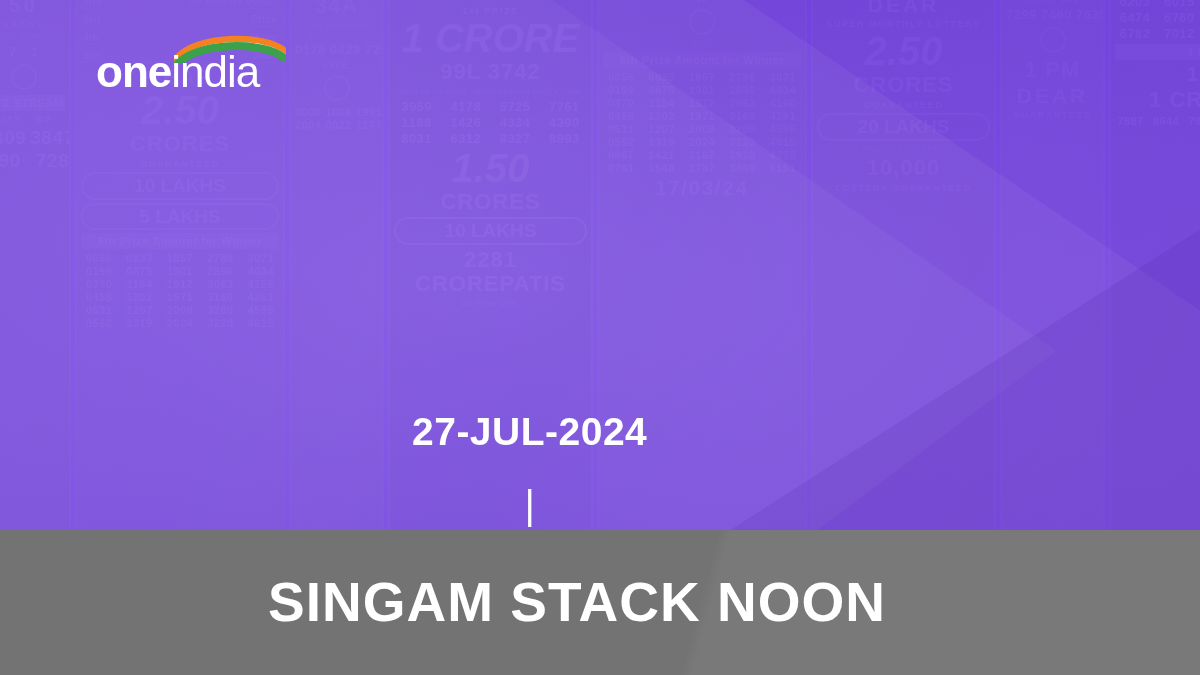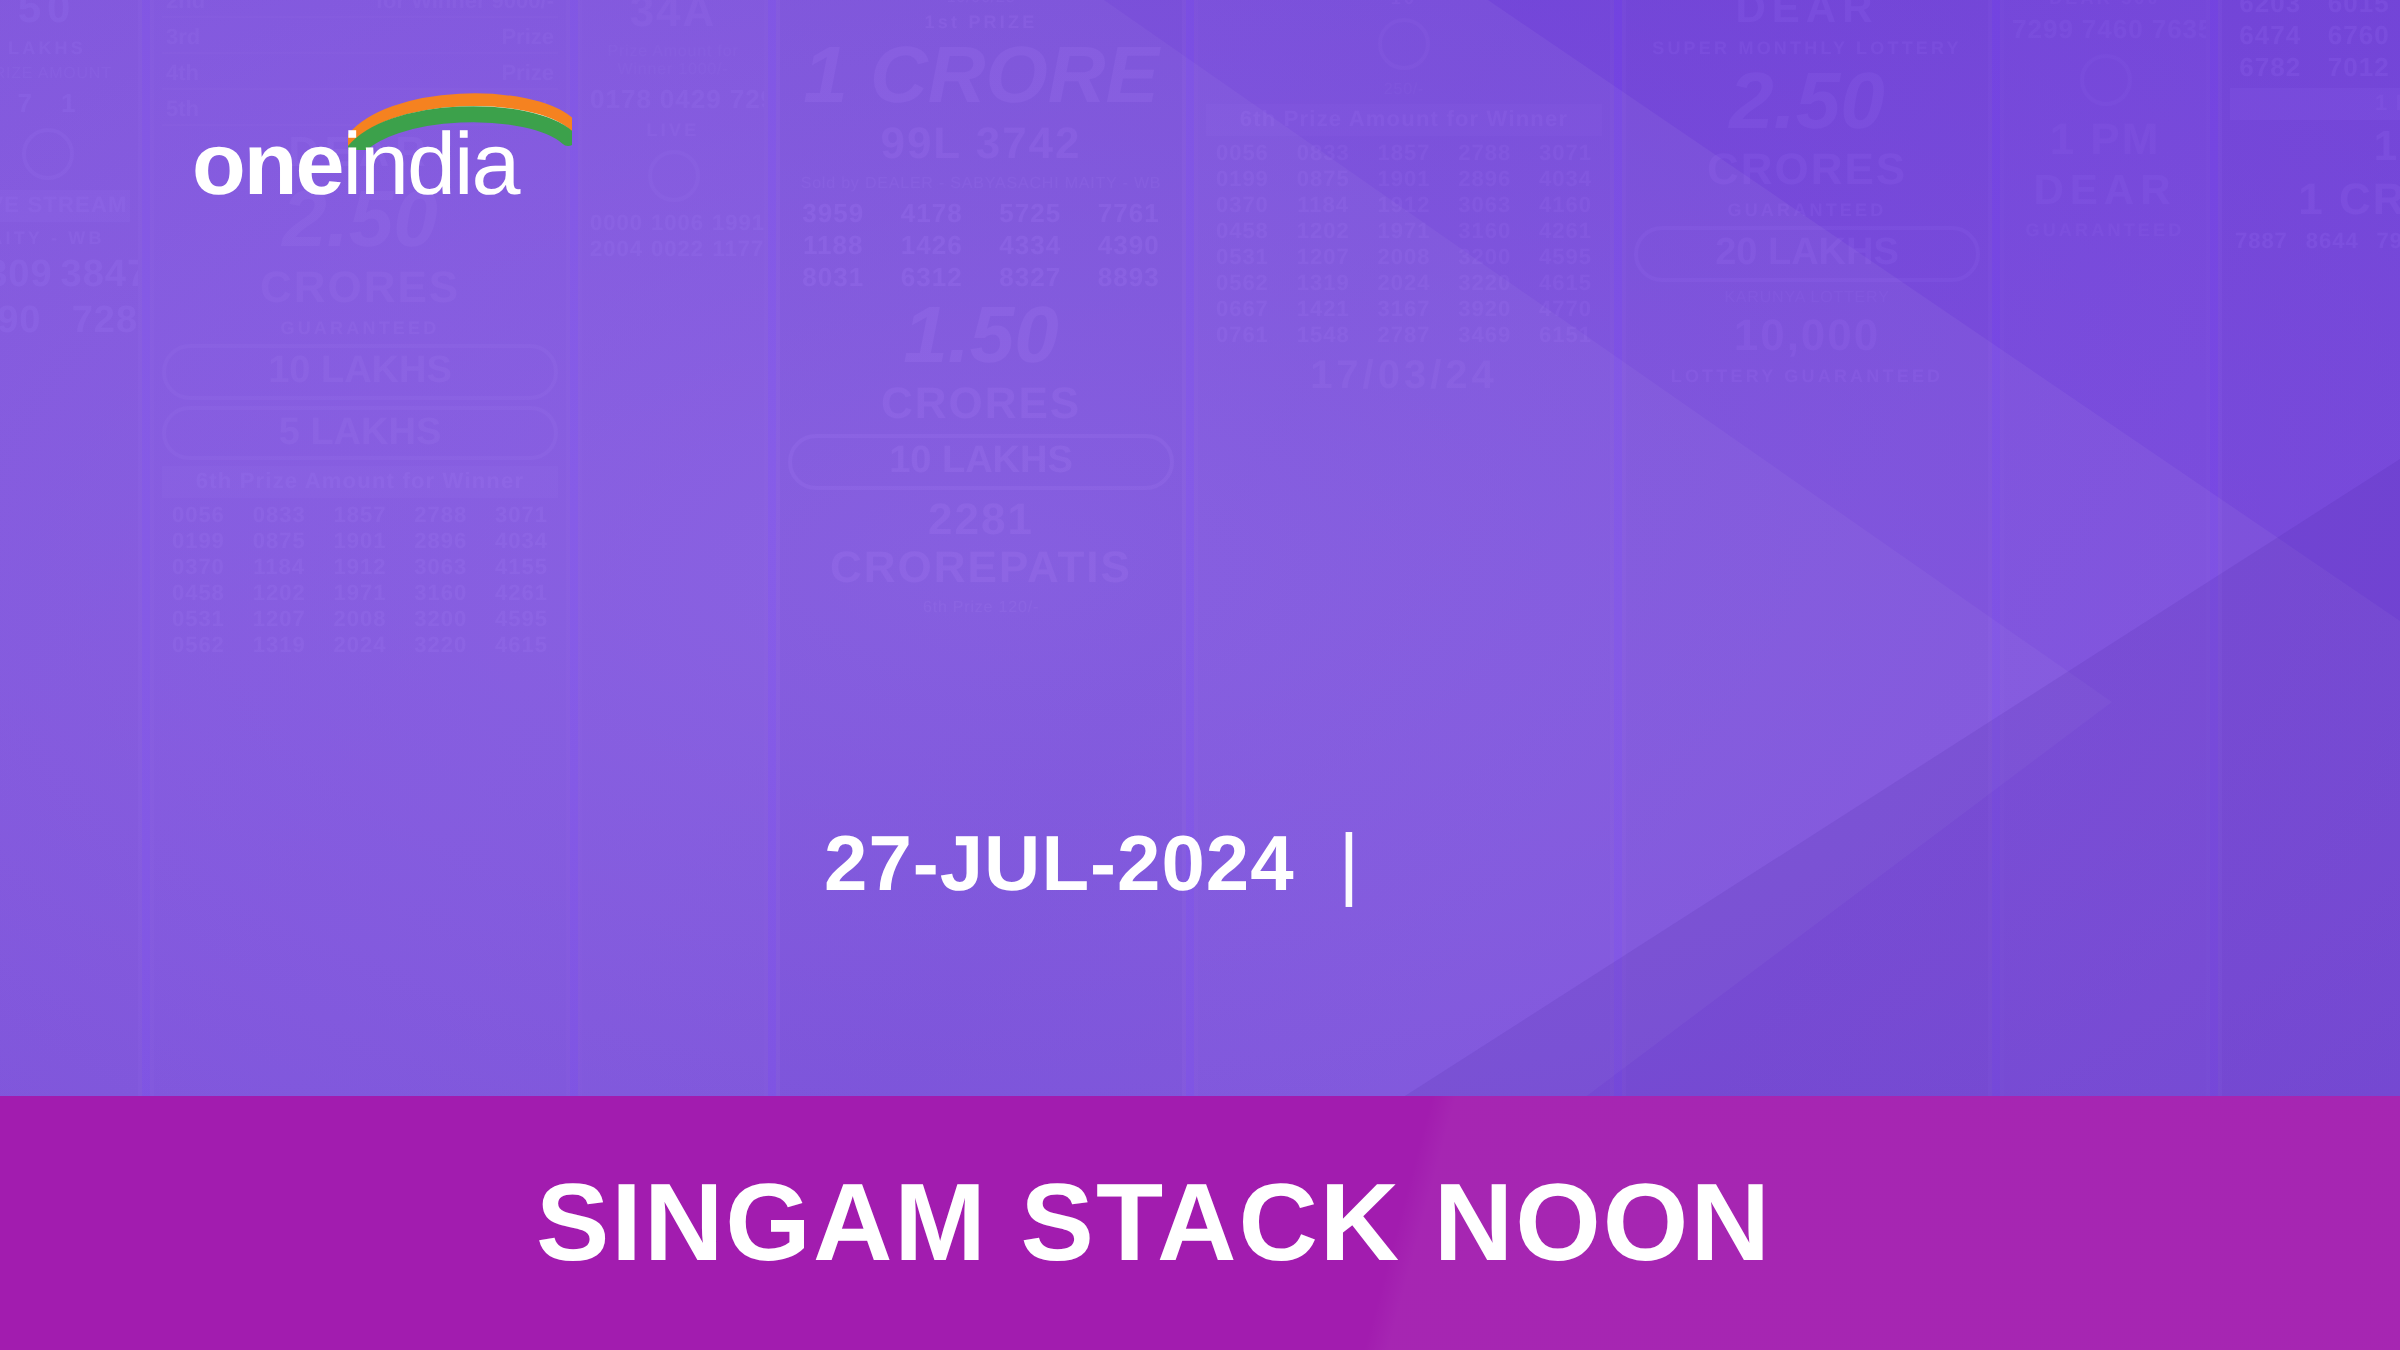--- a/index.html
+++ b/index.html
@@ -166,21 +166,21 @@
     clip-path: polygon(100% 34%, 100% 100%, 42% 100%);
   }
   .vignette {
     position:absolute; inset:0;
     background:radial-gradient(ellipse 95% 80% at 42% 42%, rgba(255,255,255,0.05) 0%, rgba(70,28,170,0.16) 100%);
   }
 
   
   .logo {
     position:absolute;
-    left:96px; top:41px;
+    left:96px; top:30px;
     width:200px; height:64px;
   }
   .logo-arc {
     position:absolute; left:78px; top:0;
     width:112px; height:34px;
     overflow:hidden;
     pointer-events:none;
   }
   .logo-text {
     position:absolute;
@@ -212,43 +212,44 @@
     text-shadow:0 2px 10px rgba(40,10,110,0.22);
   }
   .hl-line + .hl-line { margin-top:16px; }
 
   
   .date-row {
     position:absolute;
     left:412px; top:412px;
     display:flex;
     align-items:center;
-    gap:22px;
+    gap:34px;
     color:#ffffff;
+    flex-direction:column;
   }
   .date-text {
     font-size:39px;
     font-weight:bold;
     letter-spacing:0.5px;
     line-height:1;
     white-space:nowrap;
   }
   .date-sep {
     font-size:40px;
     font-weight:400;
     line-height:1;
     opacity:0.98;
   }
 
   
   .banner {
     position:absolute;
     left:0; right:0; bottom:0;
-    height:127px;
-    background:#a21caf;
+    height:145px;
+    background:#737373;
     display:flex;
     align-items:center;
     overflow:hidden;
   }
   .banner-sheen {
     position:absolute; inset:0;
     background:linear-gradient(105deg, rgba(255,255,255,0.00) 58%, rgba(255,255,255,0.045) 59%, rgba(255,255,255,0.045) 100%);
     pointer-events:none;
   }
   .banner-text {

